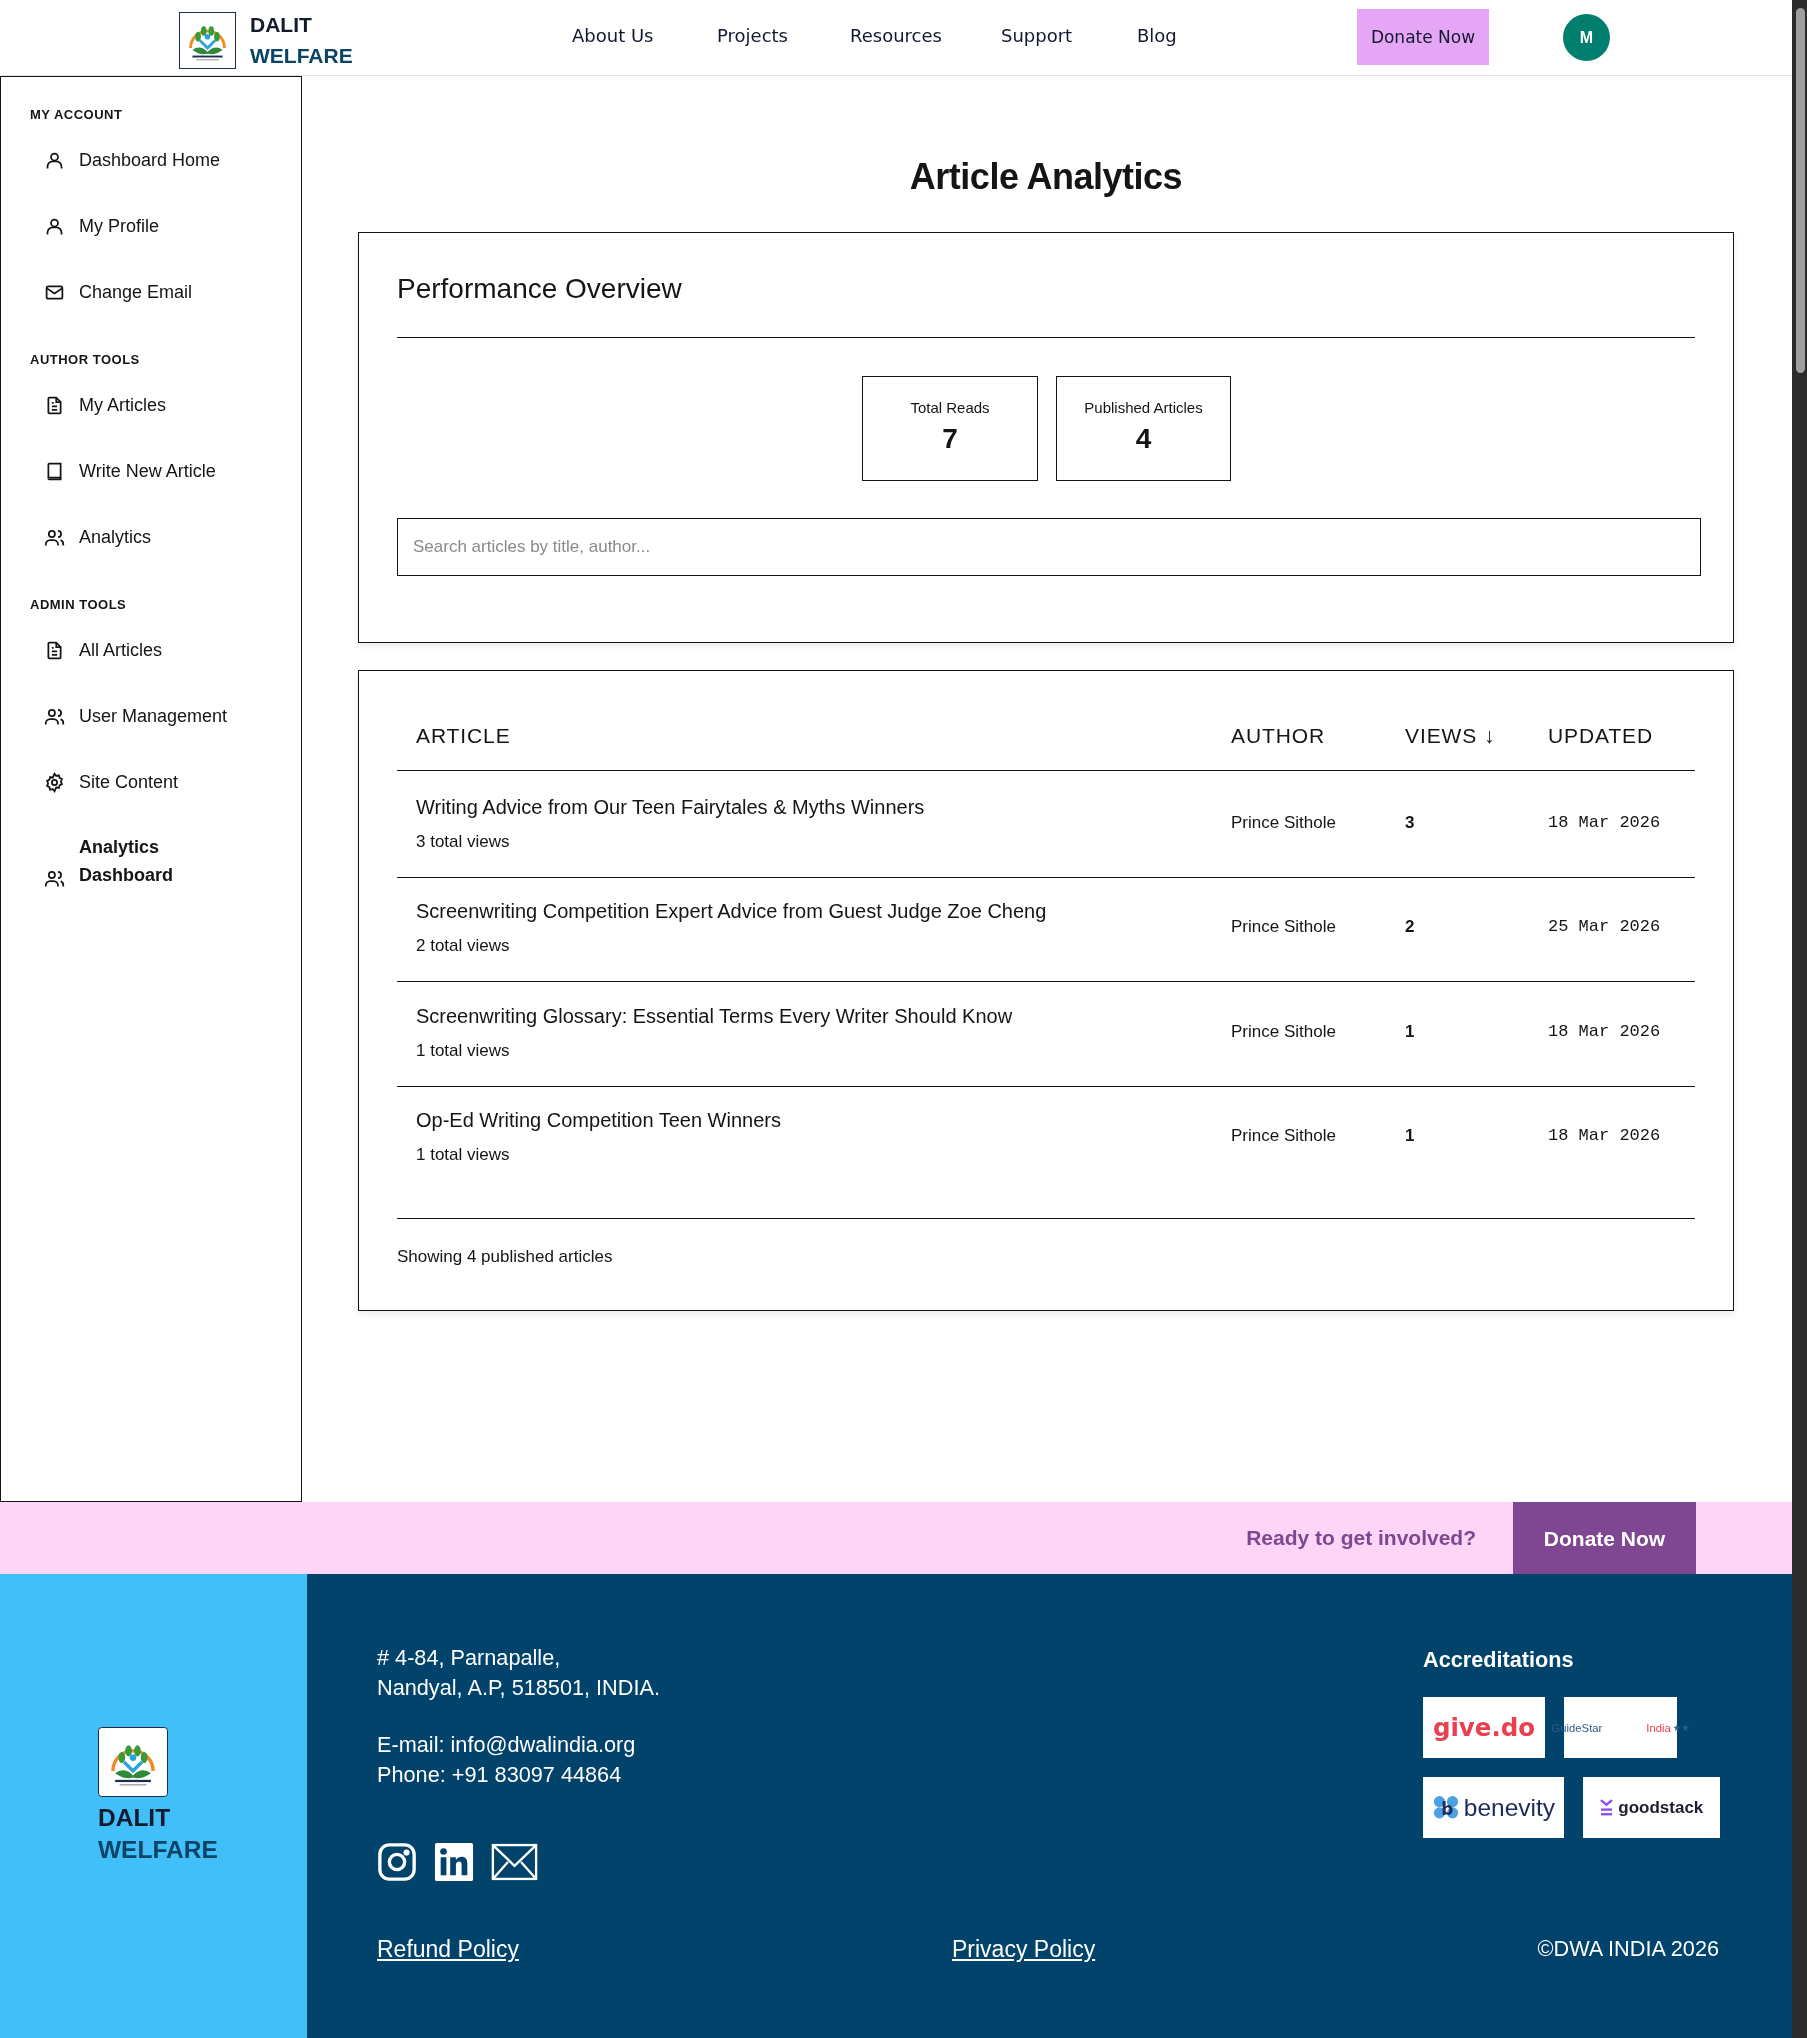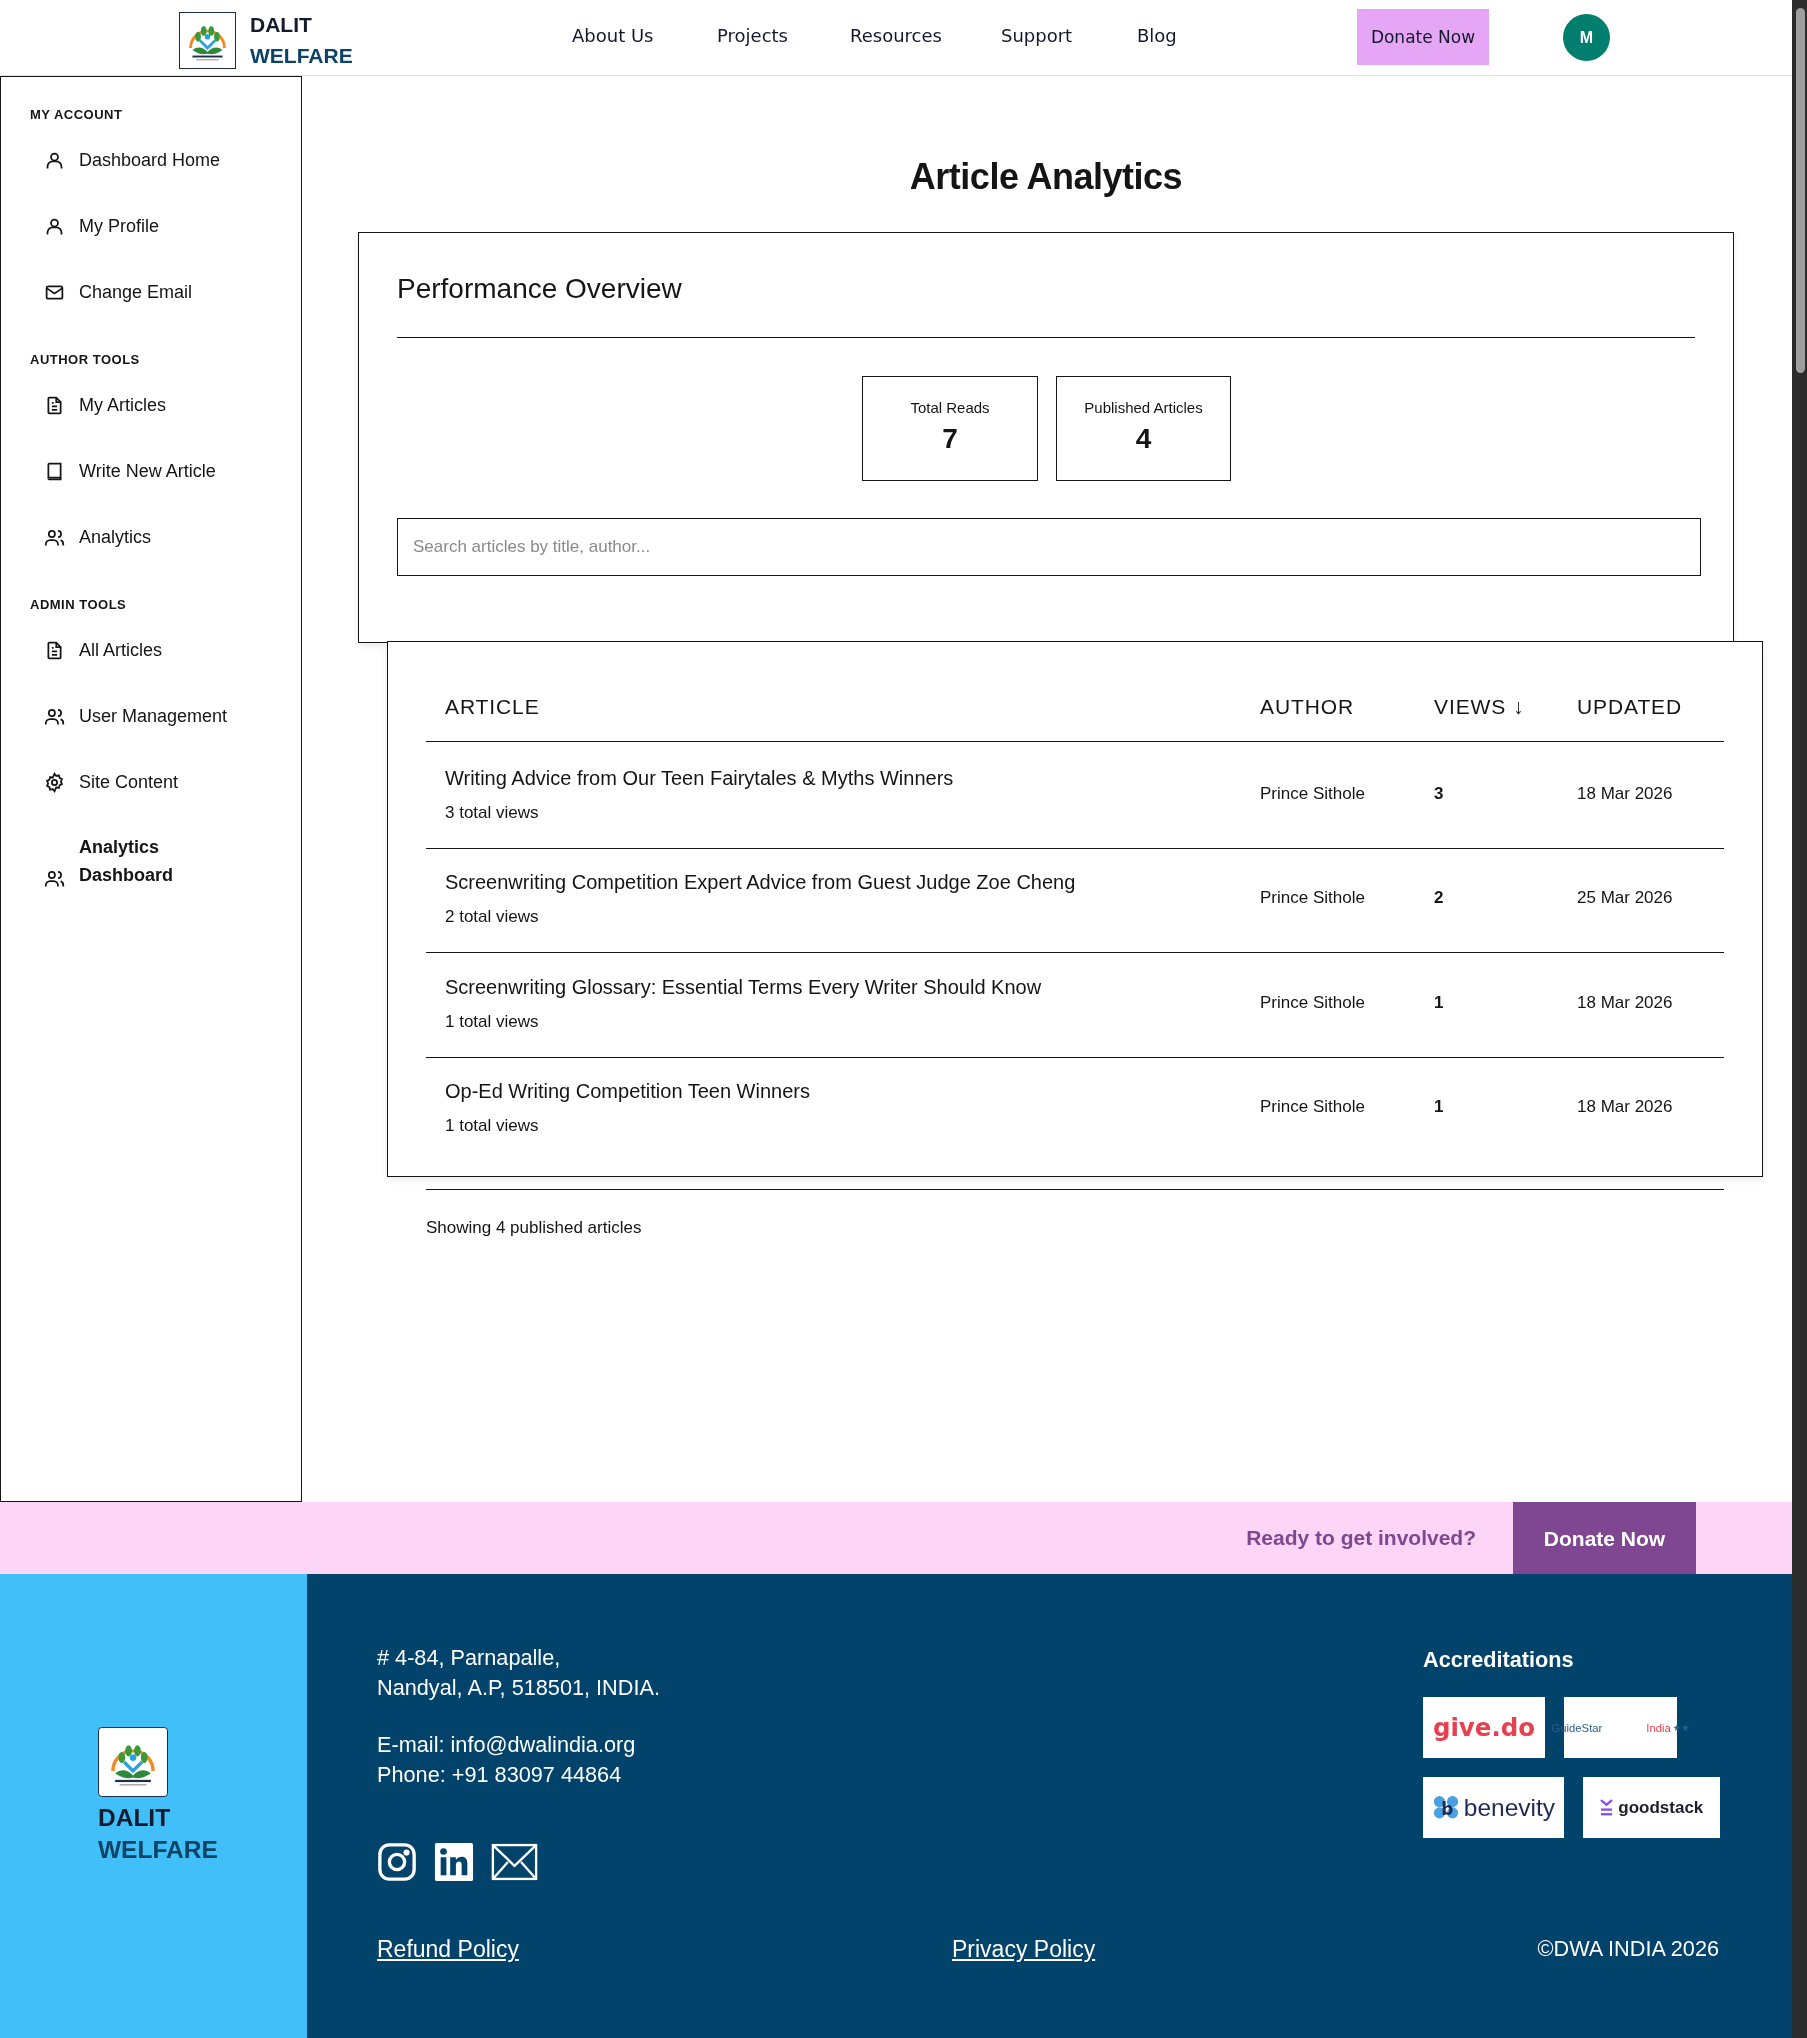--- a/index.html
+++ b/index.html
@@ -33,33 +33,33 @@
   .overview h2 { position: absolute; left: 38px; top: 40px; font-size: 28px; font-weight: 400; }
   .overview .rule { position: absolute; left: 38px; right: 38px; top: 104px; height: 0; border-top: 1.4px solid #151515; }
   .stat { position: absolute; top: 143px; height: 105px; border: 1.4px solid #151515; text-align: center; }
   .stat .lbl { display: block; margin-top: 21.7px; font-size: 15px; }
   .stat .val { display: block; margin-top: 7.5px; font-size: 28px; font-weight: 700; }
   .stat.reads { left: 503px; width: 176px; }
   .stat.pub { left: 697px; width: 175px; }
   .search { position: absolute; left: 38px; right: 32px; top: 285px; height: 58px; border: 1.4px solid #151515; padding: 0 15px; font-size: 17px; font-family: "Liberation Sans", sans-serif; color: #151515; outline: none; background: #fff; }
   .search::placeholder { color: #8a8a8a; }
 
-  .tablecard { top: 641px; height: 536px; margin-left: 29px; }
+  .tablecard { top: 670px; height: 641px; }
   .thead { position: absolute; left: 38px; right: 38px; top: 53px; height: 47px; border-bottom: 1.4px solid #151515; }
   .th { position: absolute; top: 0; font-size: 21px; letter-spacing: 0.9px; color: #151515; white-space: nowrap; }
   .th.article { left: 19px; }
   .th.author { left: 834px; }
   .th.views { left: 1008px; cursor: pointer; }
   .th.updated { left: 1151px; }
   .row { position: absolute; left: 38px; right: 38px; height: 105px; border-bottom: 1.4px solid #151515; }
   .row .title { position: absolute; left: 19px; top: 22.6px; font-size: 20px; white-space: nowrap; cursor: pointer; }
   .row .sub { position: absolute; left: 19px; top: 59px; font-size: 17px; }
   .row .author { position: absolute; left: 834px; top: 40px; font-size: 17px; }
   .row .views { position: absolute; left: 1008px; top: 40px; font-size: 17px; font-weight: 700; }
-  .row .updated { position: absolute; left: 1151px; top: 40px; font-size: 17px; }
+  .row .updated { position: absolute; left: 1151px; top: 40px; font-size: 17px; font-family: Liberation Mono, monospace; }
   .row.last { height: 133px; }
   .tfoot { position: absolute; left: 38px; top: 576px; font-size: 17px; }
 
   
   .cta { position: absolute; left: 0; top: 1502px; width: 1792px; height: 73px; background: #fdd5f7; }
   .cta .q { position: absolute; right: 316px; top: 23.5px; font-size: 21px; font-weight: 700; color: #7f4791; }
   .cta .btn { position: absolute; left: 1513px; top: 0; width: 183px; height: 73px; background: #7f4791; color: #fff; font-size: 21px; font-weight: 700; border: none; display: flex; align-items: center; justify-content: center; font-family: "Liberation Sans", sans-serif; cursor: pointer; }
 
   
   .footer { position: absolute; left: 0; top: 1574px; width: 1792px; height: 464px; background: #01436a; color: #fff; }

